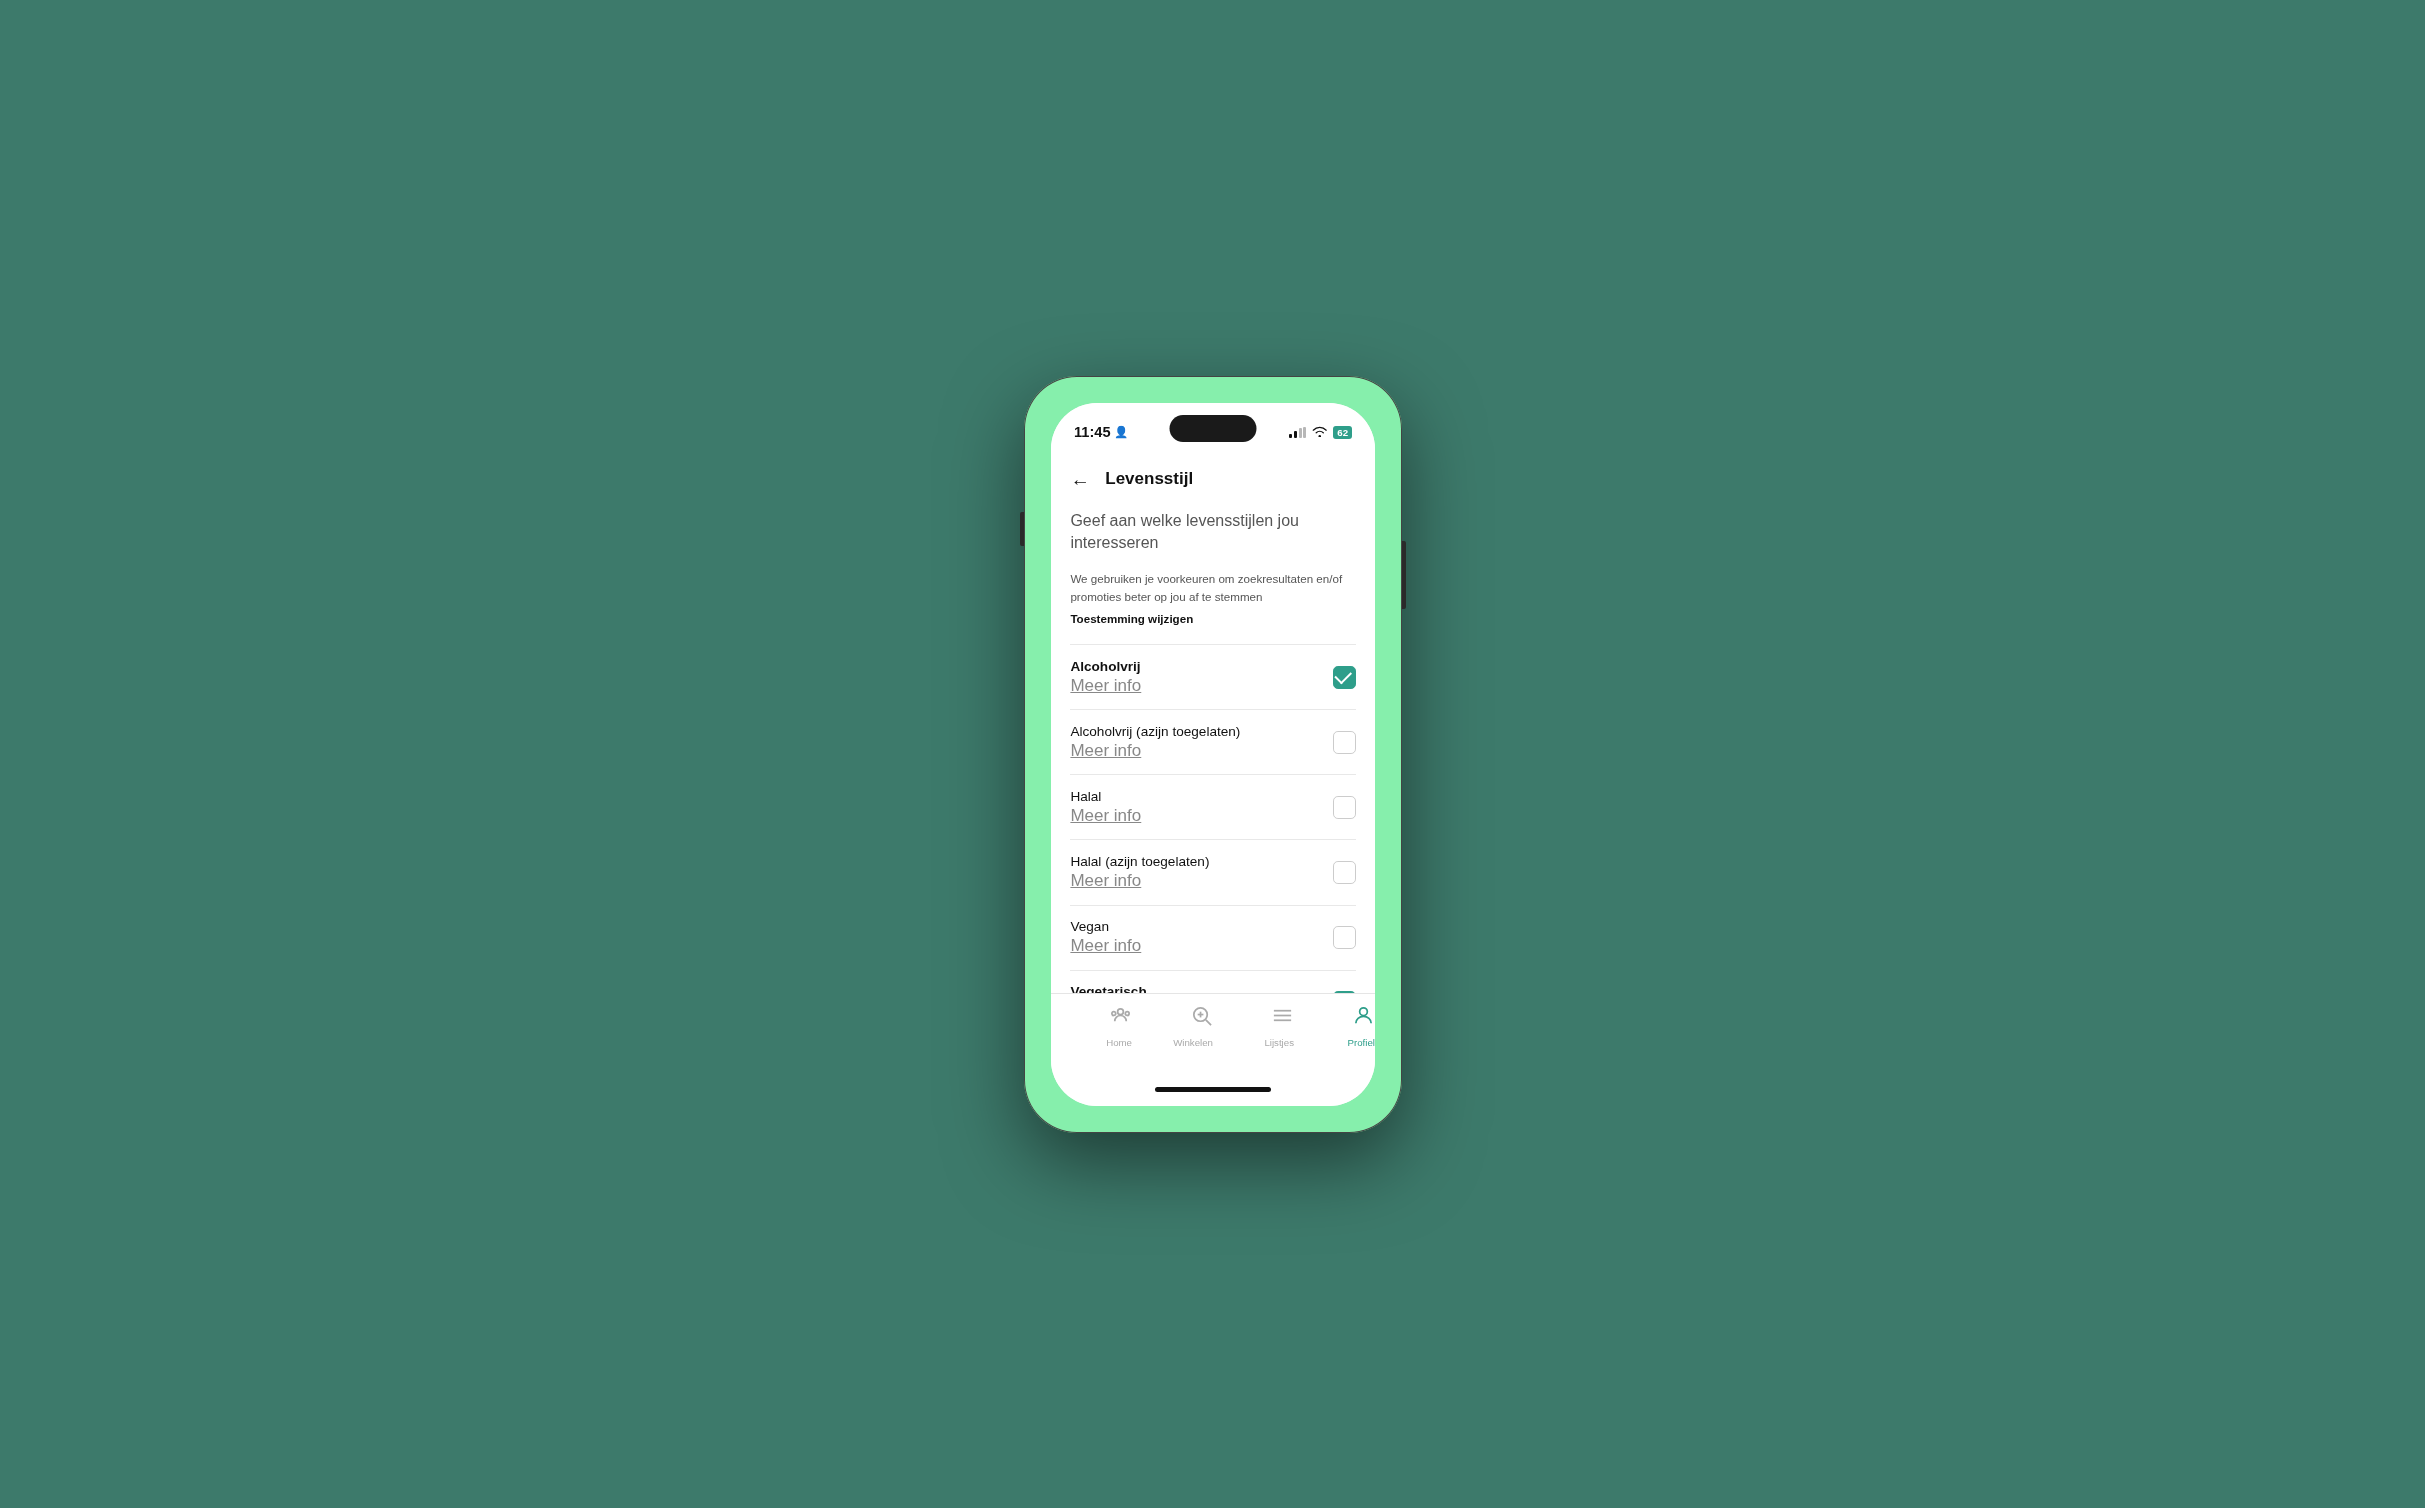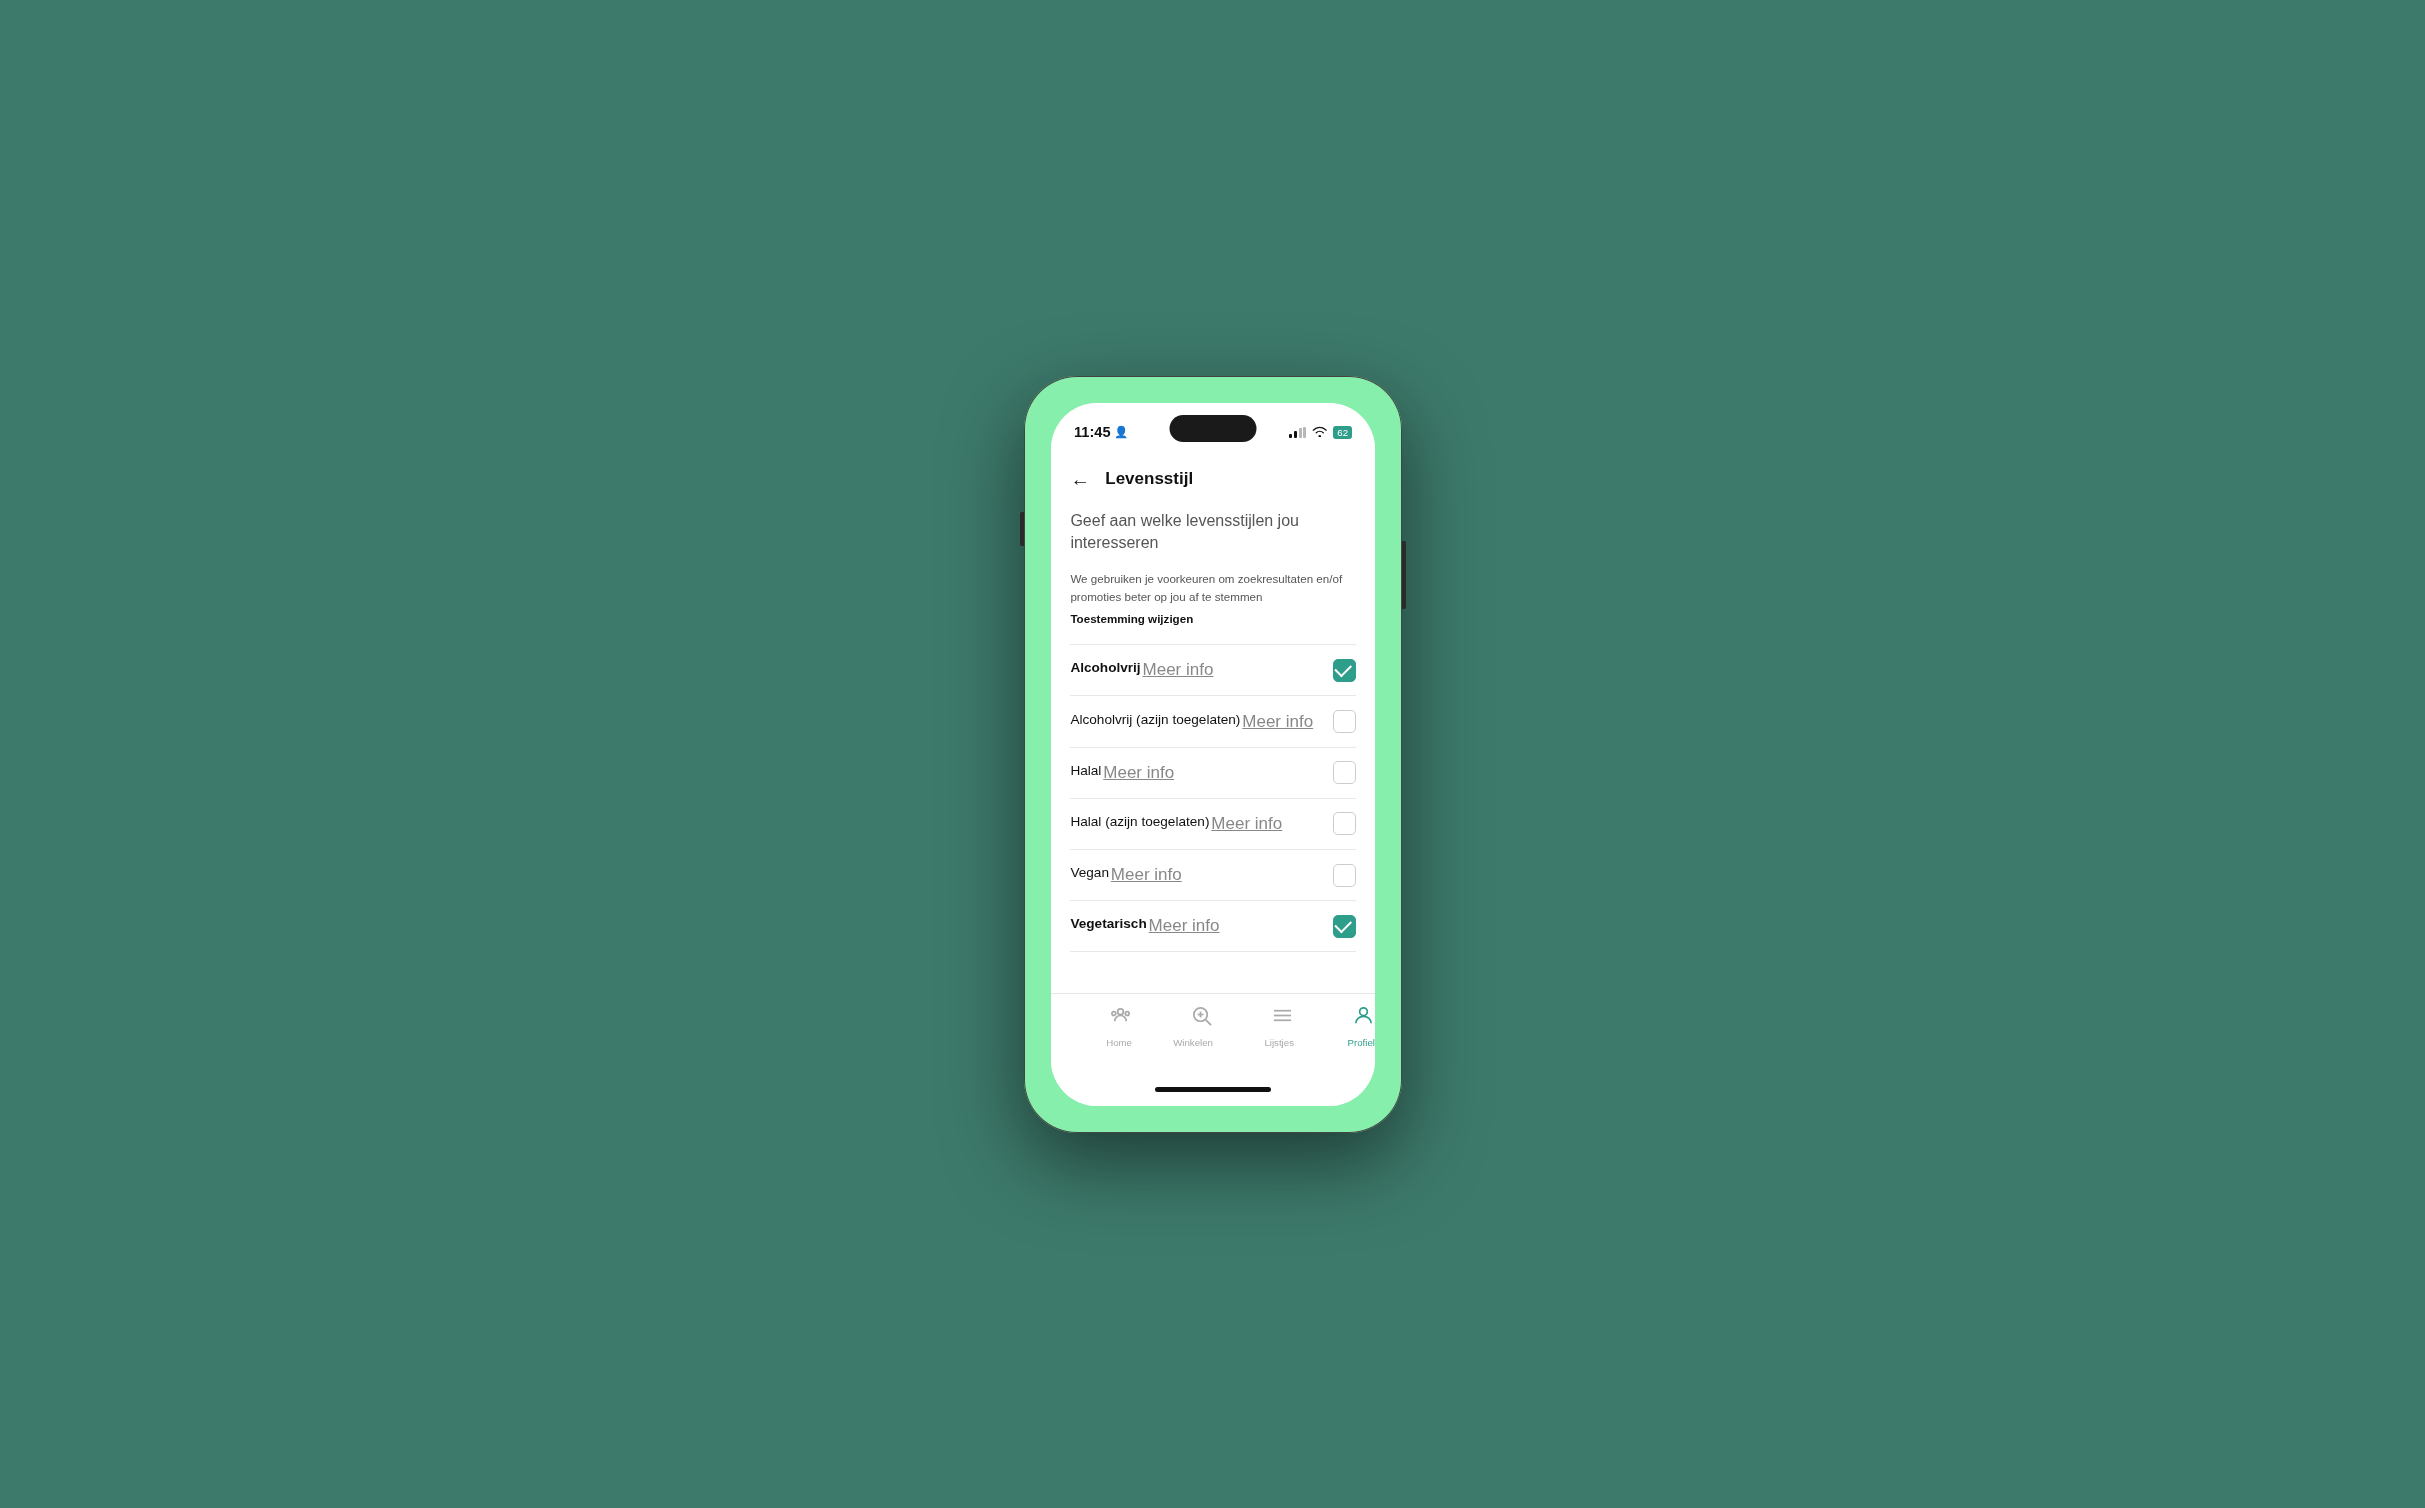--- a/index.html
+++ b/index.html
@@ -102,21 +102,21 @@
 
     .wifi-icon {
       font-size: 11.6px;
       color: #111;
     }
 
     .battery-badge {
       background: #2e9e8a;
       color: white;
       font-size: 9.7px;
-      font-weight: 400;
+      font-weight: 700;
       padding: 1px 3.9px;
       border-radius: 2.9px;
     }
 
     
     .dynamic-island {
       position: absolute;
       top: 11.6px;
       left: 50%;
       transform: translateX(-50%);
@@ -194,21 +194,21 @@
     .lifestyle-item {
       display: flex;
       align-items: center;
       justify-content: space-between;
       padding: 13.6px 0;
       border-bottom: 1px solid #e8e8e8;
     }
 
     .item-left {
       display: flex;
-      flex-direction: row;
+      flex-direction: column;
       gap: 1.9px;
     }
 
     .item-name {
       font-size: 13.6px;
       color: #111;
       font-weight: 400;
     }
 
     .item-name.bold {

